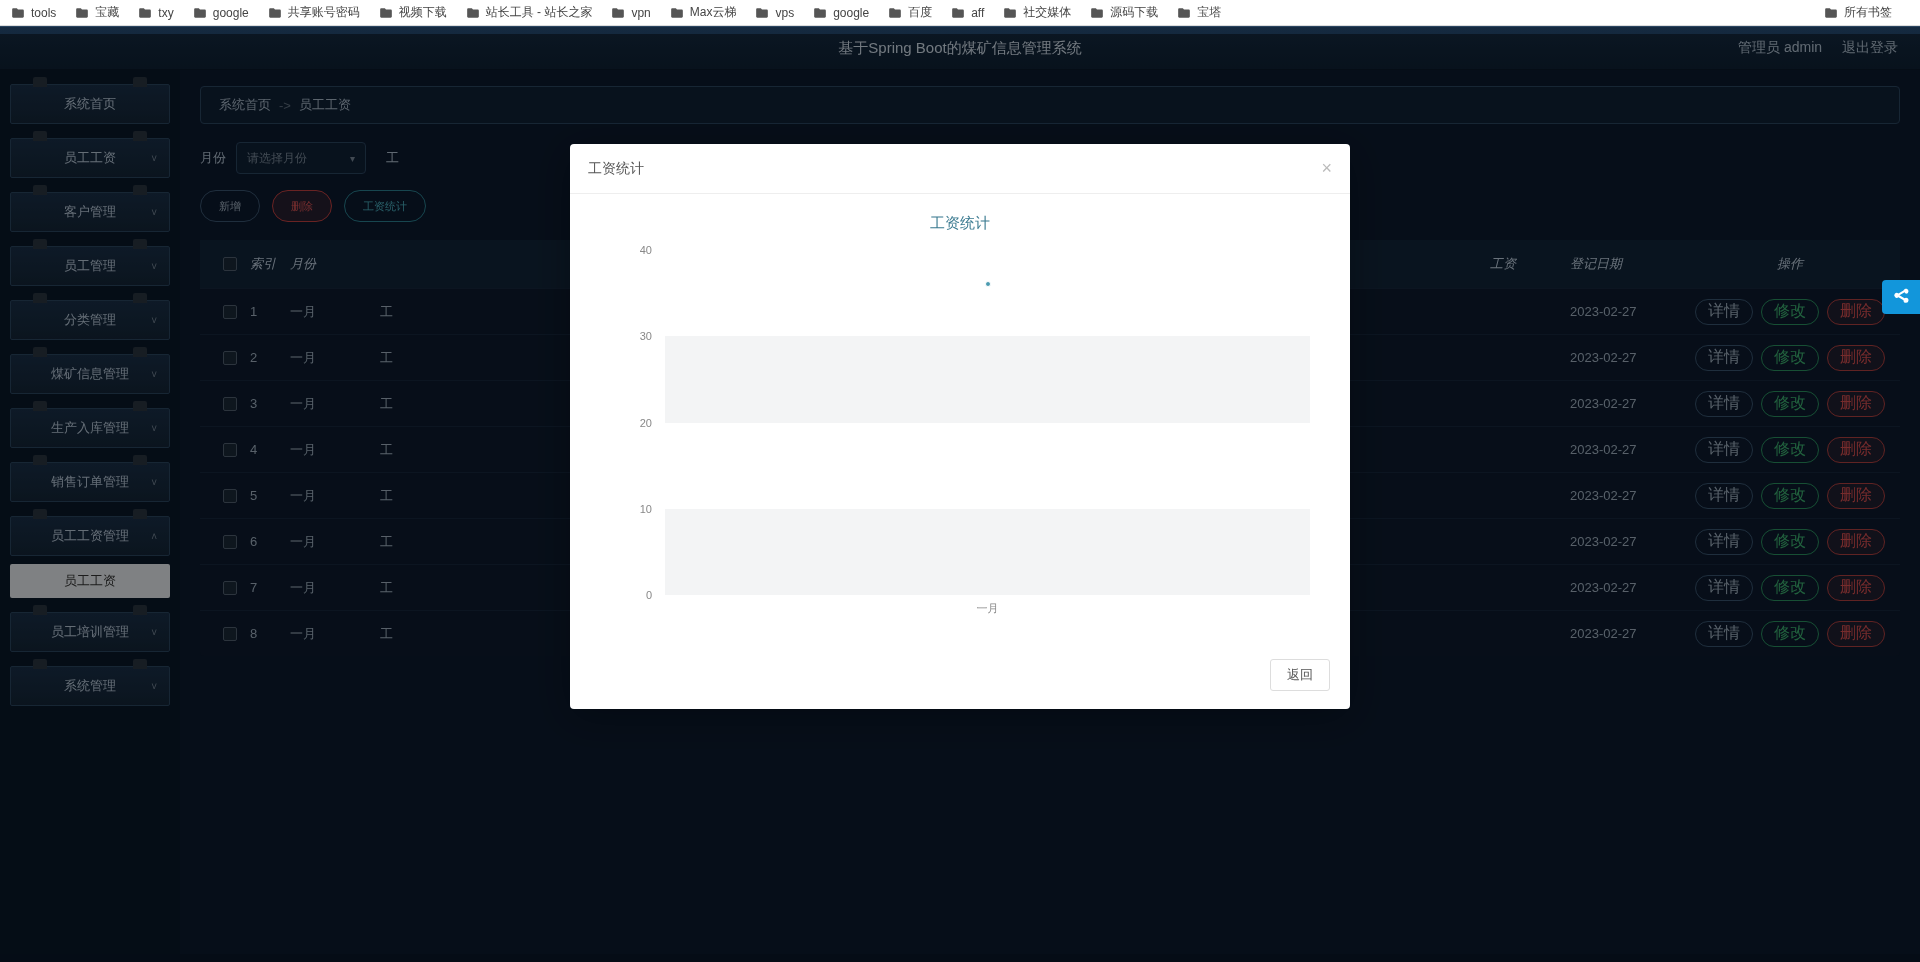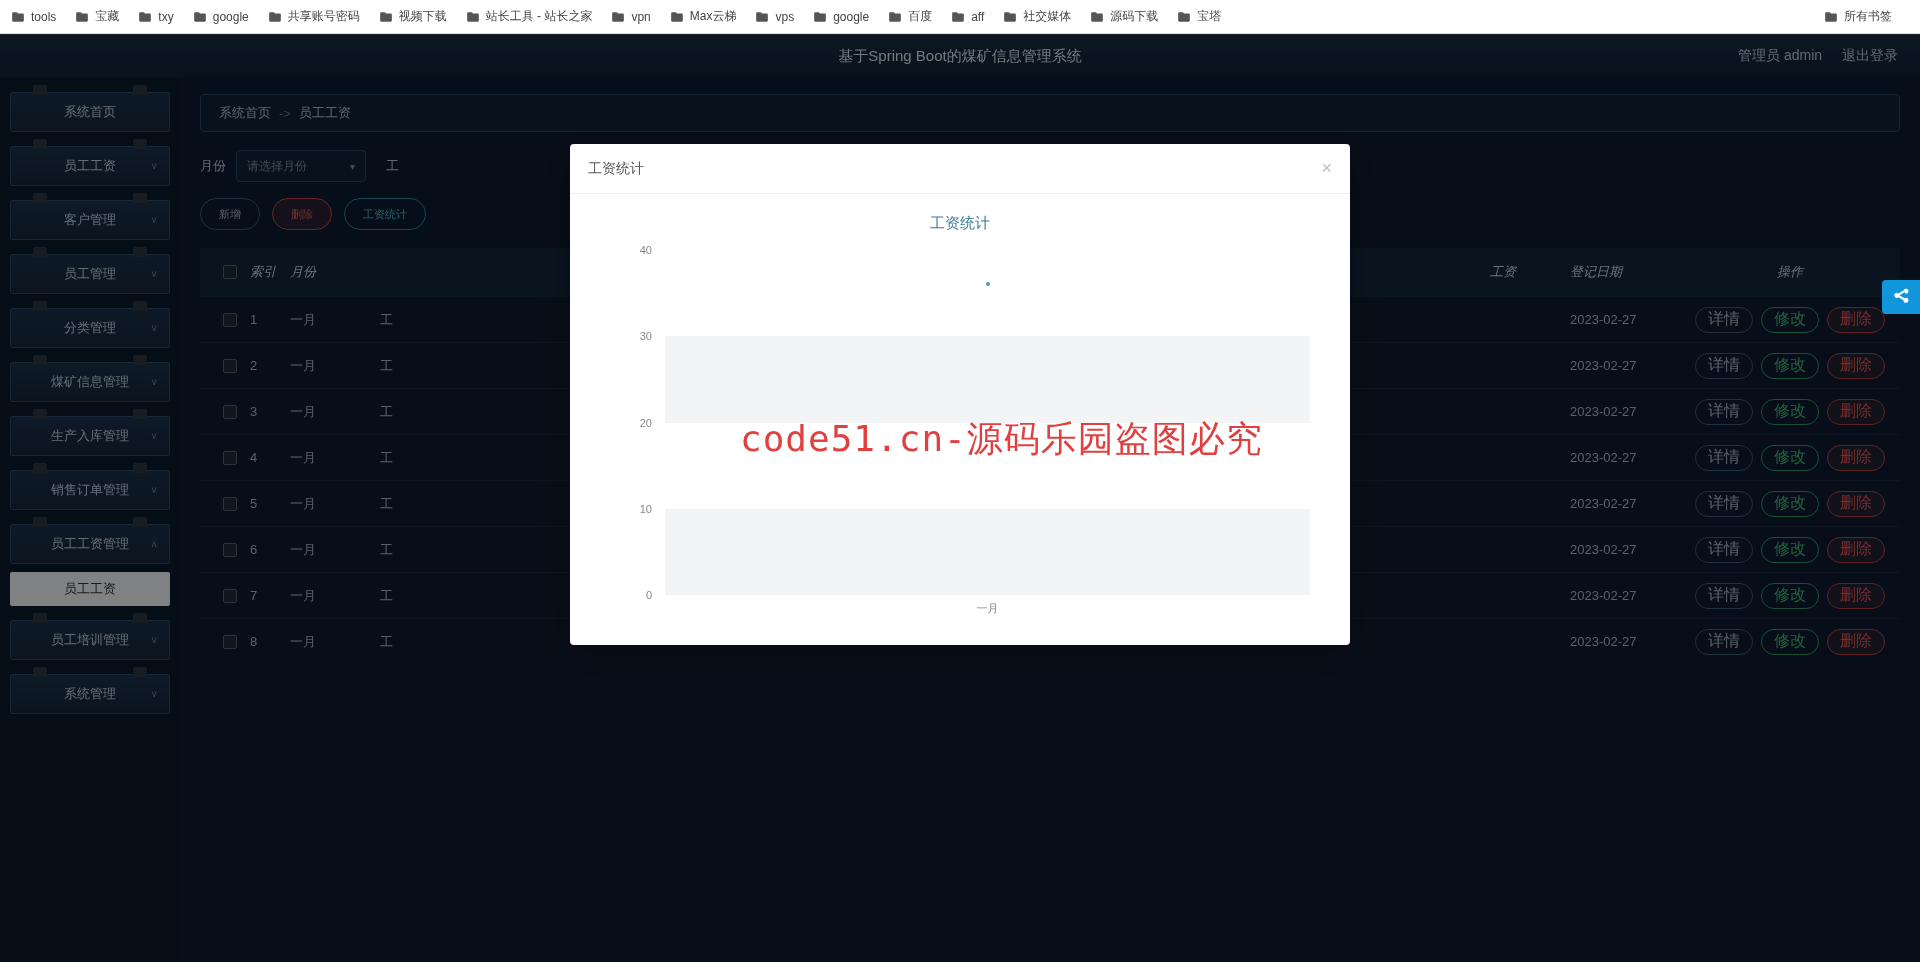--- a/index.html
+++ b/index.html
@@ -1,19 +1,19 @@
 <!DOCTYPE html>
 <html><head>
 <meta charset="utf-8">
 <style>
 * { margin: 0; padding: 0; box-sizing: border-box; }
 body { font-family: "Microsoft YaHei", sans-serif; background: #0a1628; overflow: hidden; width: 1920px; height: 962px; }
 
 
-.bookmarks-bar { height: 34px; background: #fff; border-bottom: 1px solid #ddd; display: flex; align-items: center; padding: 0 10px; font-size: 12px; color: #444; }
+.bookmarks-bar { height: 26px; background: #fff; border-bottom: 1px solid #ddd; display: flex; align-items: center; padding: 0 10px; font-size: 12px; color: #444; }
 .bookmarks-bar .bm-item { display: flex; align-items: center; margin-right: 18px; cursor: pointer; }
 .bookmarks-bar .bm-icon { width: 16px; height: 16px; margin-right: 5px; display: inline-flex; align-items: center; justify-content: center; }
 .bookmarks-bar .spacer { flex: 1; }
 .folder-icon svg { fill: #555; }
 
 
 .app-header { height: 44px; background: linear-gradient(180deg, #152a40 0%, #0f2235 100%); border-top: 1px solid #2a4560; border-bottom: 1px solid #0a1828; display: flex; align-items: center; color: #c8d4e0; position: relative; }
 .app-title { position: absolute; left: 50%; transform: translateX(-50%); font-size: 15px; color: #d0dce8; }
 .user-area { margin-left: auto; margin-right: 22px; font-size: 14px; color: #b0c0d0; }
 .user-area span { margin-left: 16px; cursor: pointer; }
@@ -460,22 +460,24 @@
             <div class="y-tick" style="top: 177.5px;">20</div>
             <div class="y-tick" style="top: 91.25px;">30</div>
             <div class="y-tick" style="top: 5px;">40</div>
           </div>
         <div class="plot" id="plot-area">
             <div class="grid-band" style="top: 258.75px; height: 86.25px;"></div>
             <div class="grid-band" style="top: 86.25px; height: 86.25px;"></div>
             <div class="data-point" style="left: 50%; bottom: 310.5px;"></div>
             <div class="x-label" style="left: 50%;">一月</div>
           </div>
-        <div class="watermark">code51.cn-源码乐园盗图必究</div>
-      </div>
+      </div>
+    </div>
+    <div class="modal-foot">
+      <button class="btn-return">返回</button>
     </div>
   </div>
 </div>
 
 <div class="float-btn">
   <svg width="20" height="20" viewBox="0 0 24 24">
       <path d="M18 8a3 3 0 1 0-2.83-4H15a3 3 0 0 0 0 .17L8.91 7.72a3 3 0 1 0 0 4.56l6.09 3.55A3 3 0 1 0 18 13a3 3 0 0 0-1.74.56l-6.09-3.55a3 3 0 0 0 0-.02l6.09-3.55A3 3 0 0 0 18 8z"></path>
     </svg>
 </div>
 

